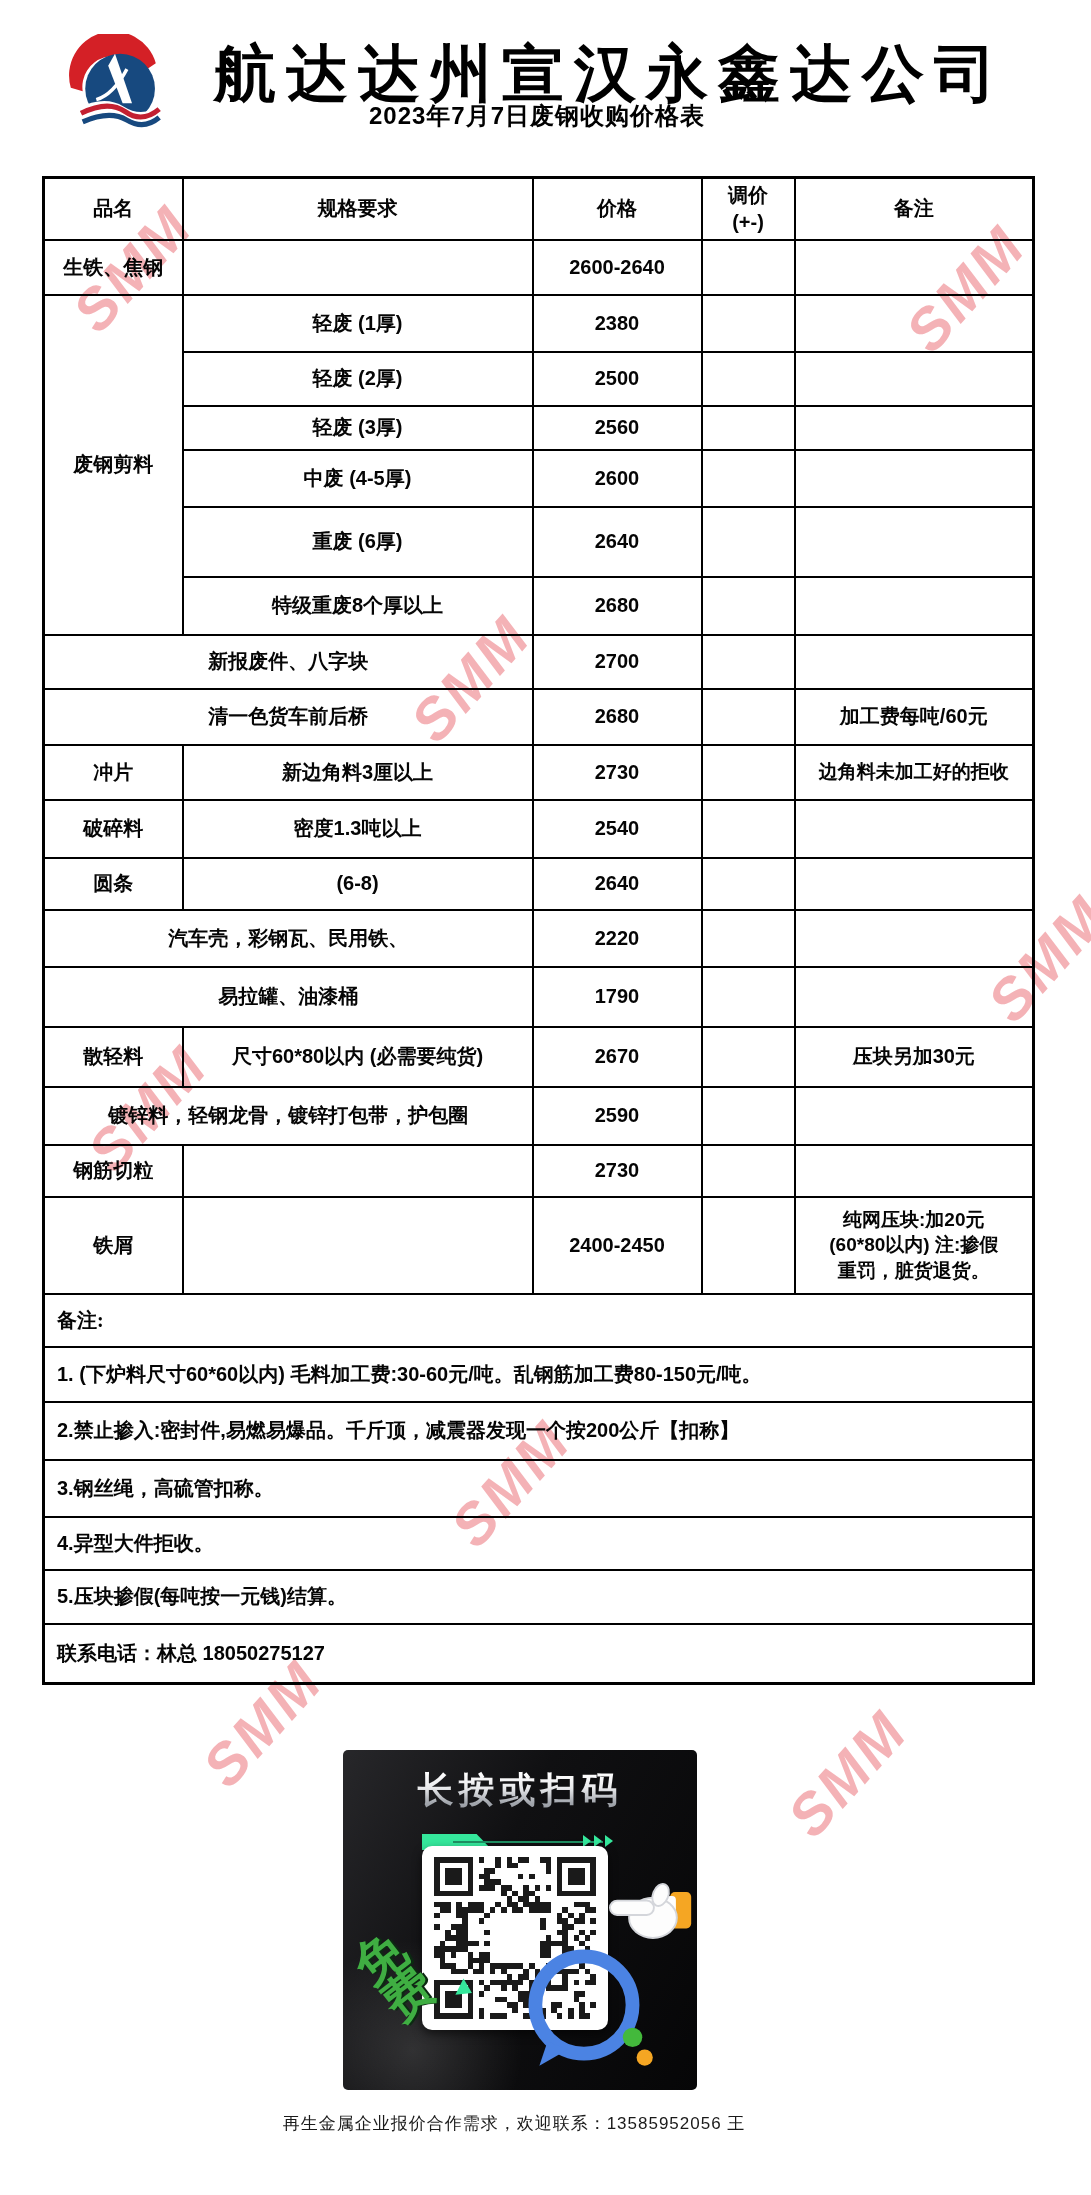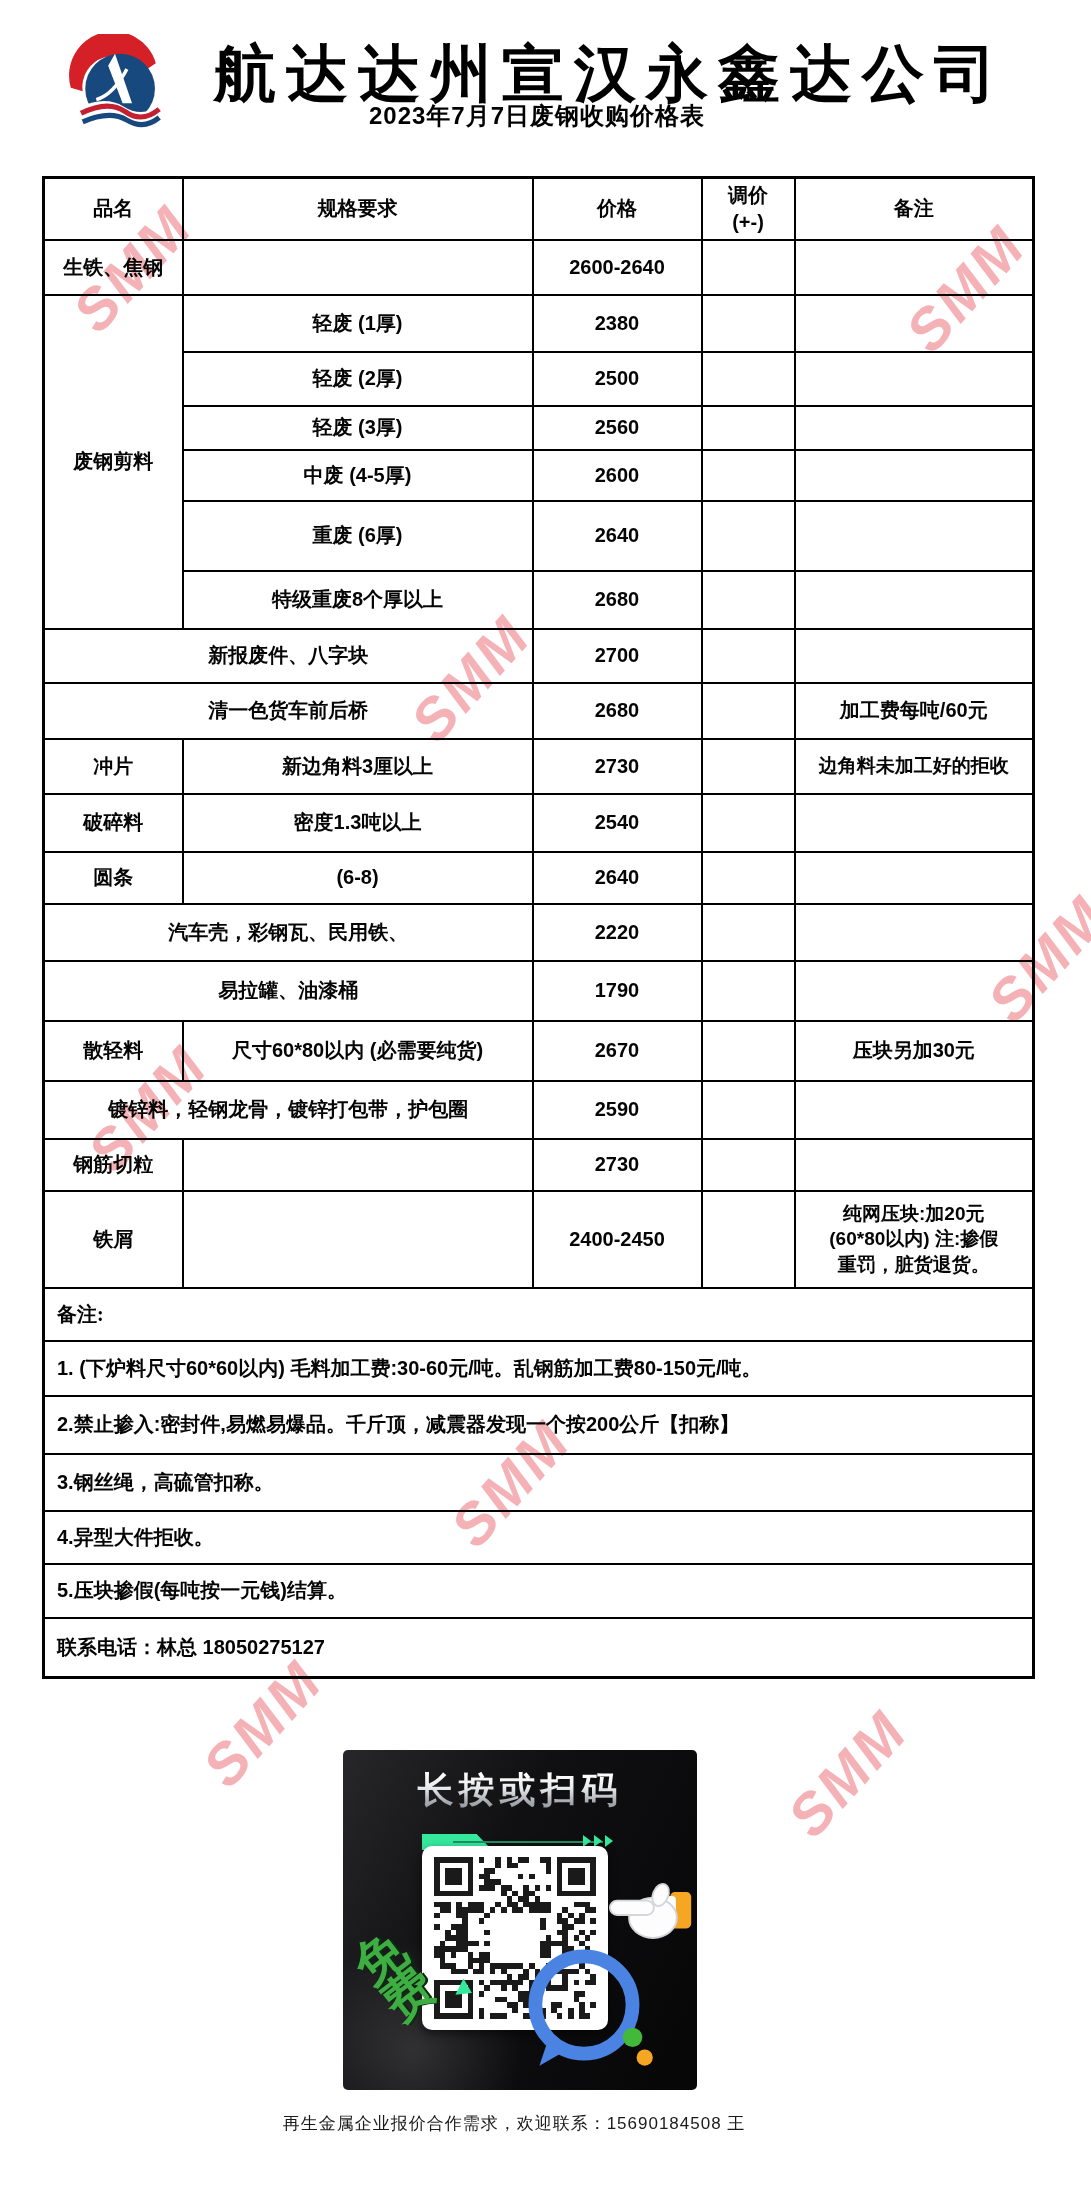--- a/index.html
+++ b/index.html
@@ -175,21 +175,21 @@
           <td>2500</td>
           <td></td>
           <td></td>
         </tr>
         <tr style="height: 44px;">
           <td>轻废 (3厚)</td>
           <td>2560</td>
           <td></td>
           <td></td>
         </tr>
-        <tr style="height: 51px;">
+        <tr style="height: 57px;">
           <td>中废 (4-5厚)</td>
           <td>2600</td>
           <td></td>
           <td></td>
         </tr>
         <tr style="height: 70px;">
           <td>重废 (6厚)</td>
           <td>2640</td>
           <td></td>
           <td></td>
@@ -586,15 +586,15 @@
       <svg viewBox="0 0 90 80" width="86" height="78">
         <rect x="64" y="16" width="22" height="38" rx="5" fill="#f5a623"></rect>
         <rect x="60" y="20" width="10" height="30" rx="4" fill="#ffffff"></rect>
         <ellipse cx="46" cy="43" rx="25" ry="21" fill="#fdfdfd" stroke="#d4d6db" stroke-width="2"></ellipse>
         <ellipse cx="54" cy="19" rx="8" ry="12" fill="#fdfdfd" stroke="#d4d6db" stroke-width="2" transform="rotate(22 54 19)"></ellipse>
         <rect x="1" y="25" width="46" height="15" rx="7.5" fill="#fdfdfd" stroke="#d4d6db" stroke-width="2"></rect>
       </svg>
     </div>
   </div>
 
-  <div class="footer-text">再生金属企业报价合作需求，欢迎联系：15690184508 王</div>
+  <div class="footer-text">再生金属企业报价合作需求，欢迎联系：13585952056 王</div>
 
 </div>
 
 </body></html>

